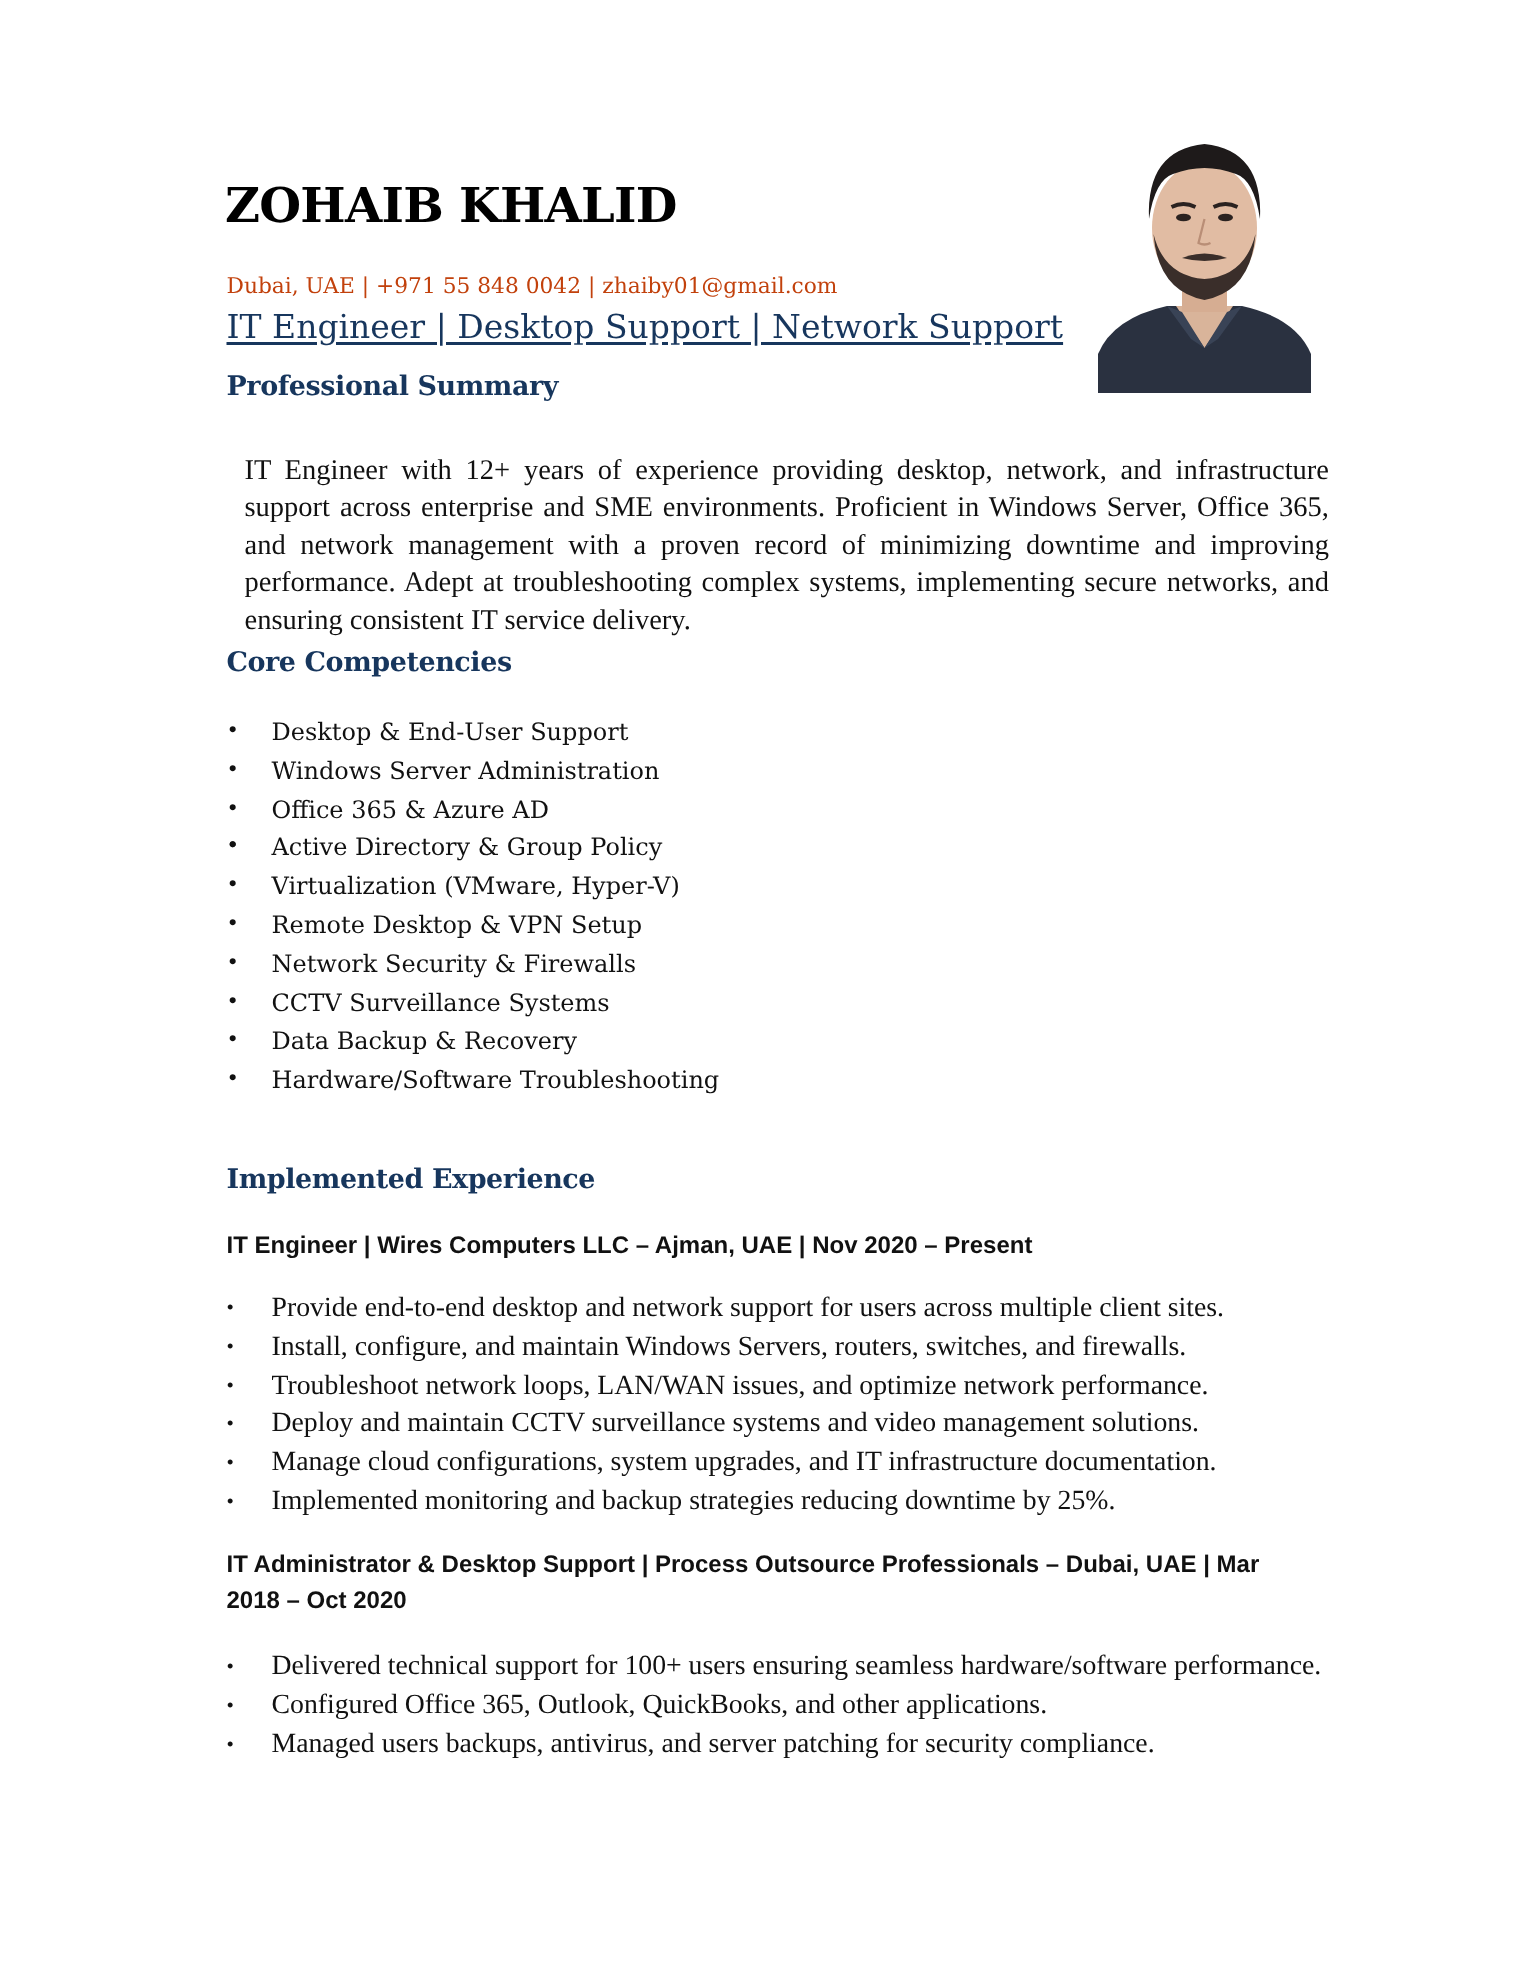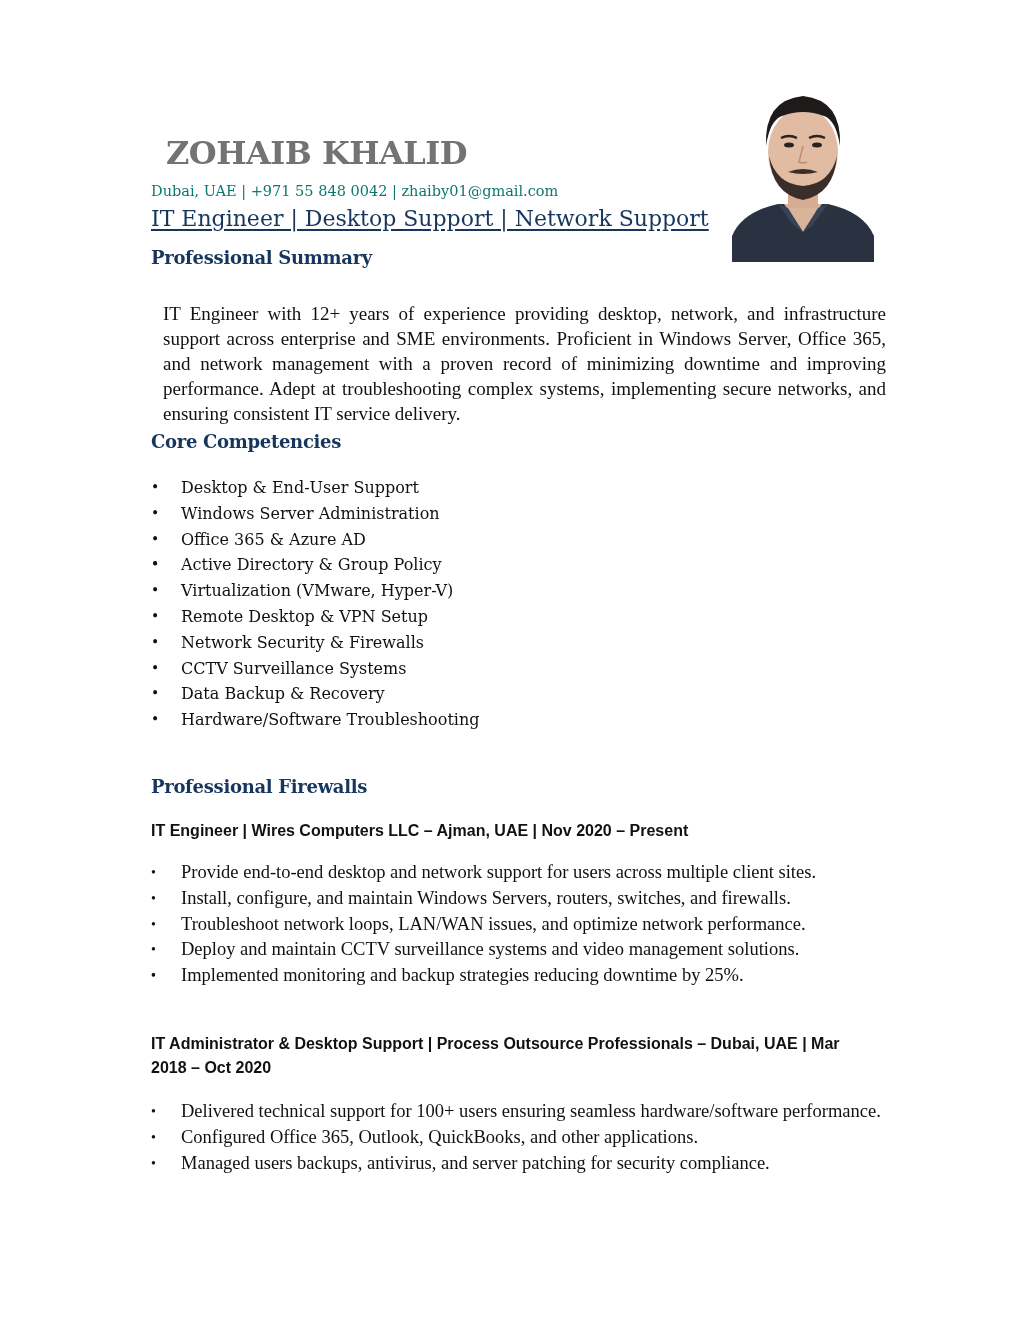--- a/index.html
+++ b/index.html
@@ -1,22 +1,22 @@
 <!DOCTYPE html>
 <html><head>
 <meta charset="utf-8">
 <style>
   html, body { margin: 0; padding: 0; background: #ffffff; }
   body { width: 1023px; height: 1325px; position: relative; overflow: hidden;
          font-family: "DejaVu Serif", "Liberation Serif", serif; color: #111111; }
   .page { position: absolute; left: 0; top: 0; width: 1023px; height: 1325px; }
-  .name { position: absolute; left: 150px; top: 118px; margin: 16px;
+  .name { position: absolute; left: 150px; top: 118px; margin: 0;
           font-family: "DejaVu Serif", serif; font-weight: bold; font-size: 32px;
-          color: #737373; letter-spacing: -0.5px; }
-  .contact { position: absolute; left: 151px; top: 183px; font-size: 14.5px; color: #0f766e; }
+          color: #000000; letter-spacing: -0.5px; }
+  .contact { position: absolute; left: 151px; top: 183px; font-size: 14.5px; color: #c2410c; }
   .tagline { position: absolute; left: 151px; top: 206px; font-size: 22px; color: #17365D;
              text-decoration: underline; text-underline-offset: 3px; }
   .photo { position: absolute; left: 732px; top: 86px; width: 142px; height: 176px; overflow: hidden; }
   .section-title { position: absolute; left: 151px; margin: 0; font-weight: bold;
                    font-size: 18px; color: #17365D; letter-spacing: -0.3px; }
   .summary { position: absolute; left: 151px; top: 289px; width: 723px; margin: 12px;
              font-family: "Liberation Serif", serif; font-size: 19px; line-height: 25px;
              text-align: justify; color: #111; }
   ul.bullets { position: absolute; left: 151px; margin: 0; padding: 0; list-style: none; }
   ul.bullets li { position: relative; padding-left: 30px; font-size: 16px; line-height: 25.8px; color: #111;
@@ -73,29 +73,29 @@
     <li><span class="dot">•</span></li>
     <li><span class="dot">•</span><span>Active Directory &amp; Group Policy</span></li>
     <li><span class="dot">•</span><span>Virtualization (VMware, Hyper-V)</span></li>
     <li><span class="dot">•</span><span>Remote Desktop &amp; VPN Setup</span></li>
     <li><span class="dot">•</span><span>Network Security &amp; Firewalls</span></li>
     <li><span class="dot">•</span><span>CCTV Surveillance Systems</span></li>
     <li><span class="dot">•</span><span>Data Backup &amp; Recovery</span></li>
     <li><span class="dot">•</span><span>Hardware/Software Troubleshooting</span></li>
   </ul>
 
-  <h2 class="section-title" style="top:776px;">Professional Firewalls</h2>
+  <h2 class="section-title" style="top:776px;">Implemented Experience</h2>
 
   <div class="job-title" style="top:819px;">IT Engineer | Wires Computers LLC – Ajman, UAE | Nov 2020 – Present</div>
   <ul class="bullets exp" style="top:860px;">
     <li><span class="dot">•</span><span>Provide end-to-end desktop and network support for users across multiple client sites.</span></li>
     <li><span class="dot">•</span><span>Install, configure, and maintain Windows Servers, routers, switches, and firewalls.</span></li>
     <li><span class="dot">•</span><span>Troubleshoot network loops, LAN/WAN issues, and optimize network performance.</span></li>
     <li><span class="dot">•</span><span>Deploy and maintain CCTV surveillance systems and video management solutions.</span></li>
-    <li><span class="dot">•</span></li>
+    <li><span class="dot">•</span><span>Manage cloud configurations, system upgrades, and IT infrastructure documentation.</span></li>
     <li><span class="dot">•</span><span>Implemented monitoring and backup strategies reducing downtime by 25%.</span></li>
   </ul>
 
   <div class="job-title" style="top:1032px;">IT Administrator &amp; Desktop Support | Process Outsource Professionals – Dubai, UAE | Mar 2018 – Oct 2020</div>
   <ul class="bullets exp" style="top:1099px;">
     <li><span class="dot">•</span><span>Delivered technical support for 100+ users ensuring seamless hardware/software performance.</span></li>
     <li><span class="dot">•</span><span>Configured Office 365, Outlook, QuickBooks, and other applications.</span></li>
     <li><span class="dot">•</span><span>Managed users backups, antivirus, and server patching for security compliance.</span></li>
   </ul>
 

